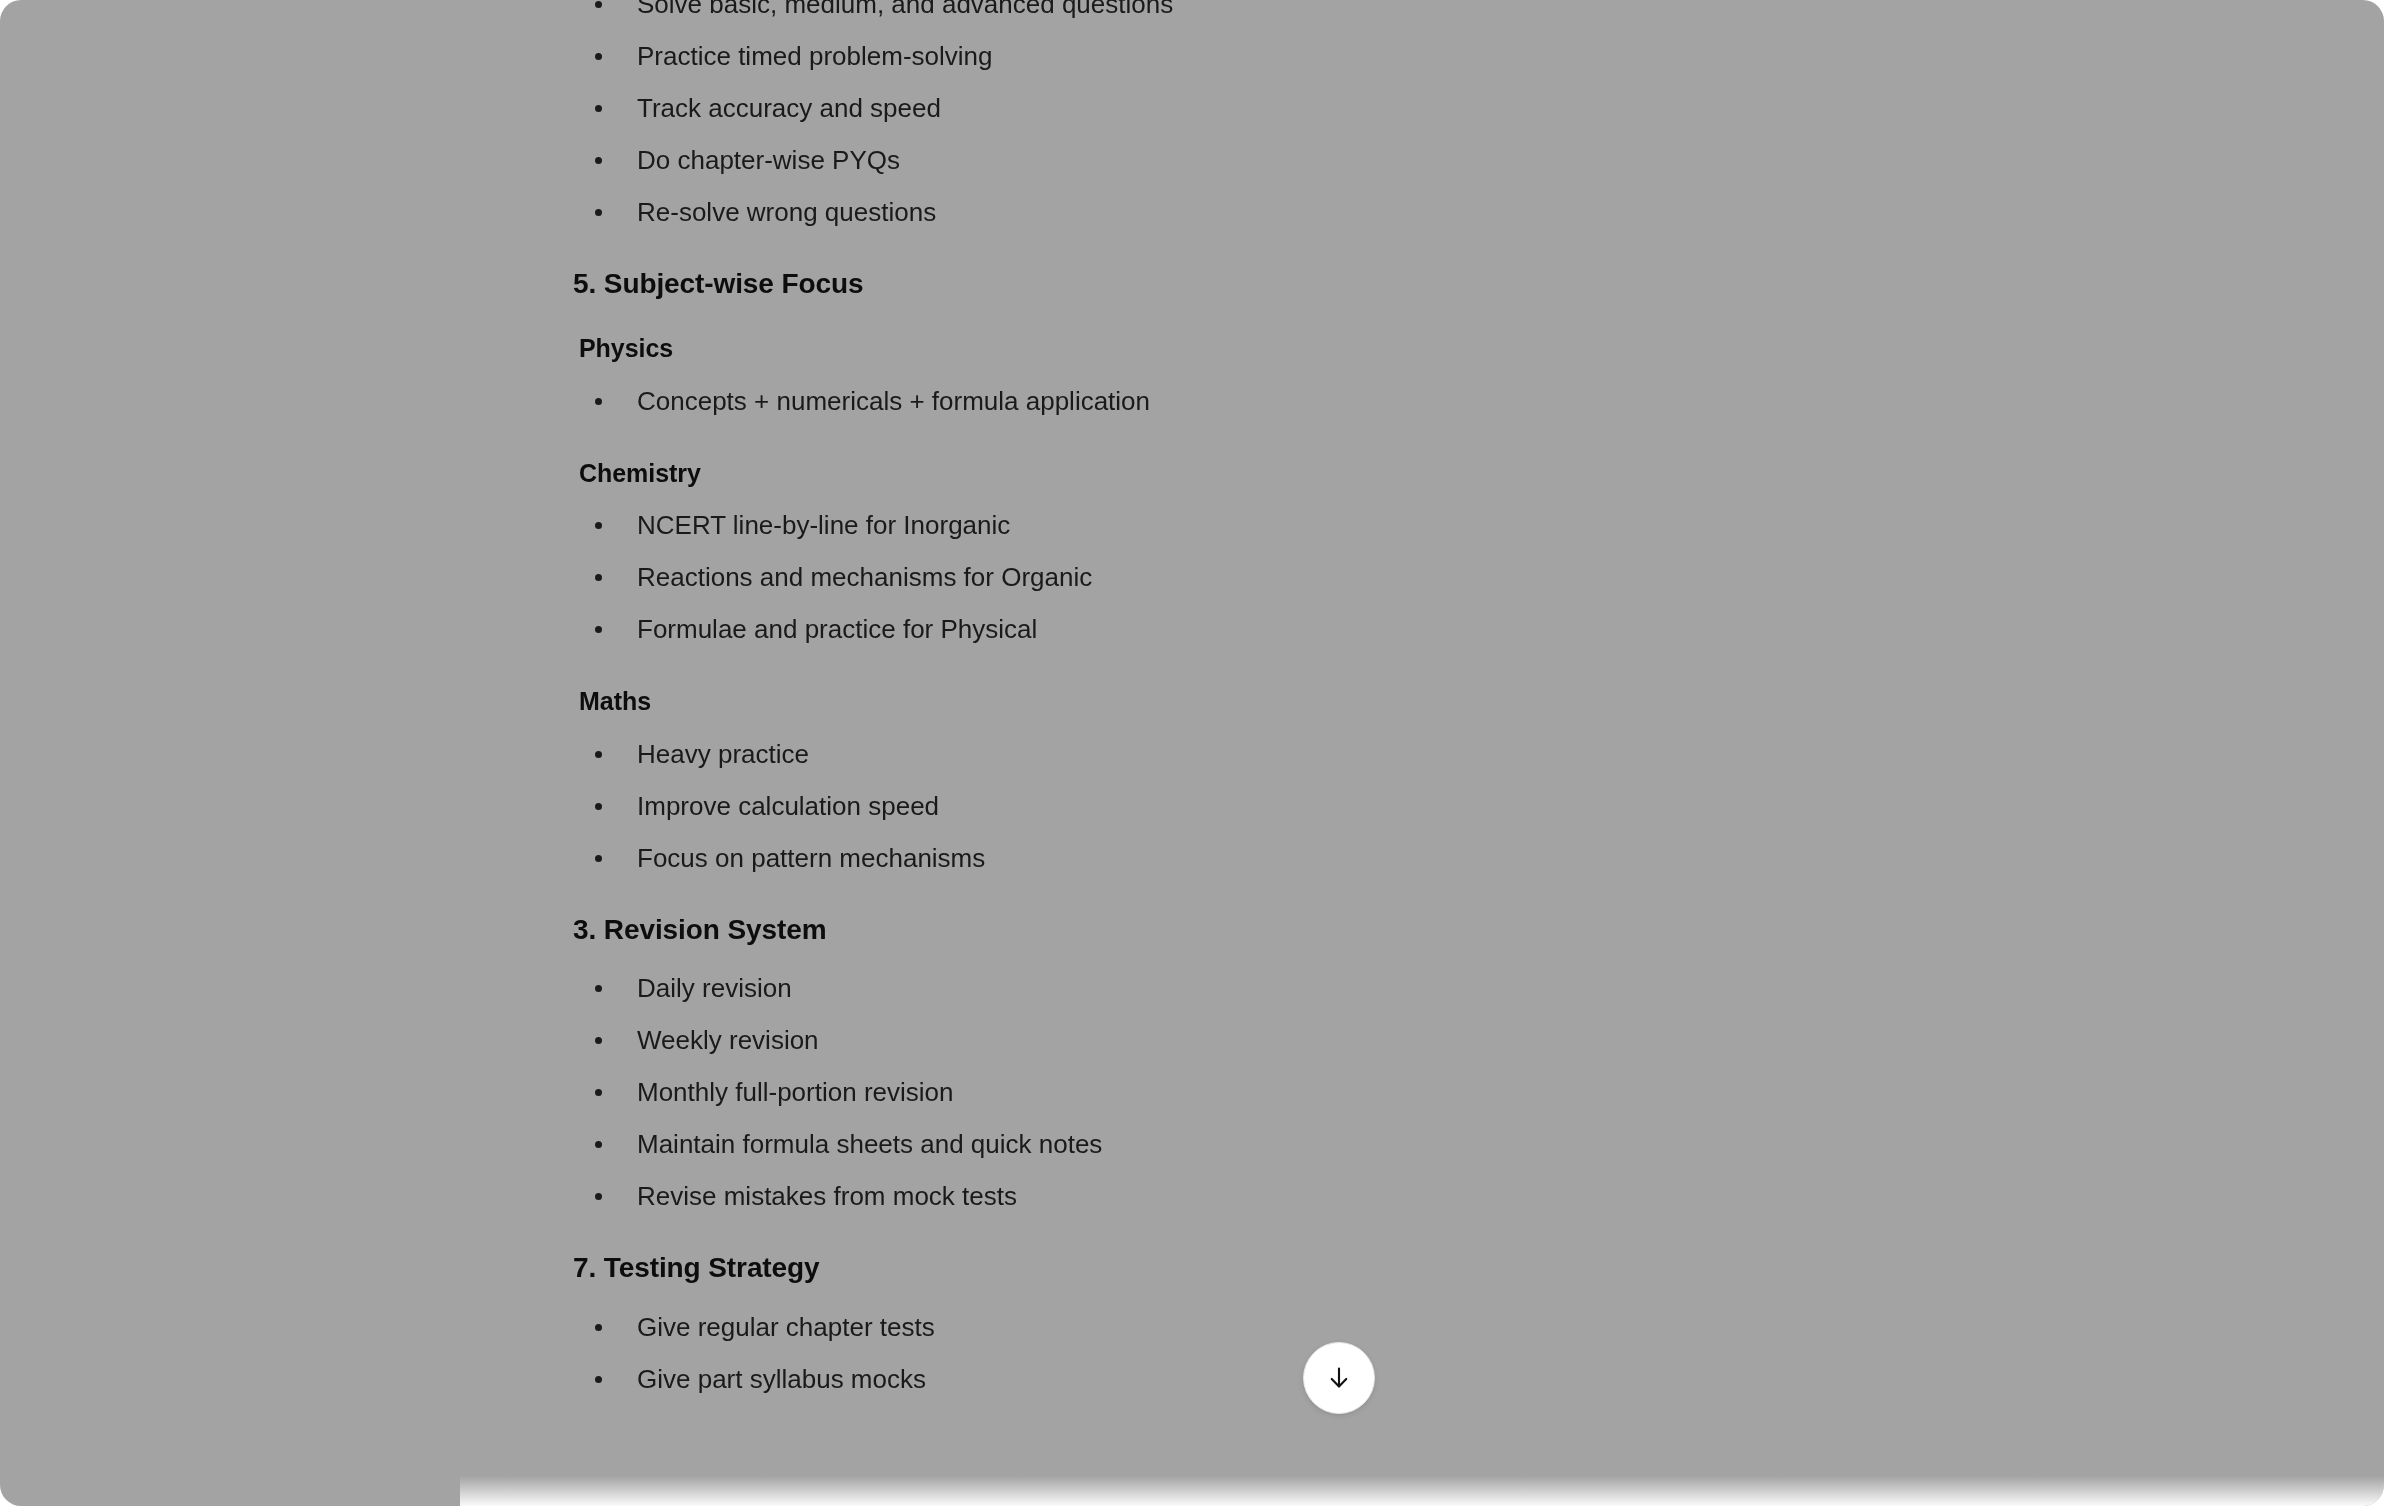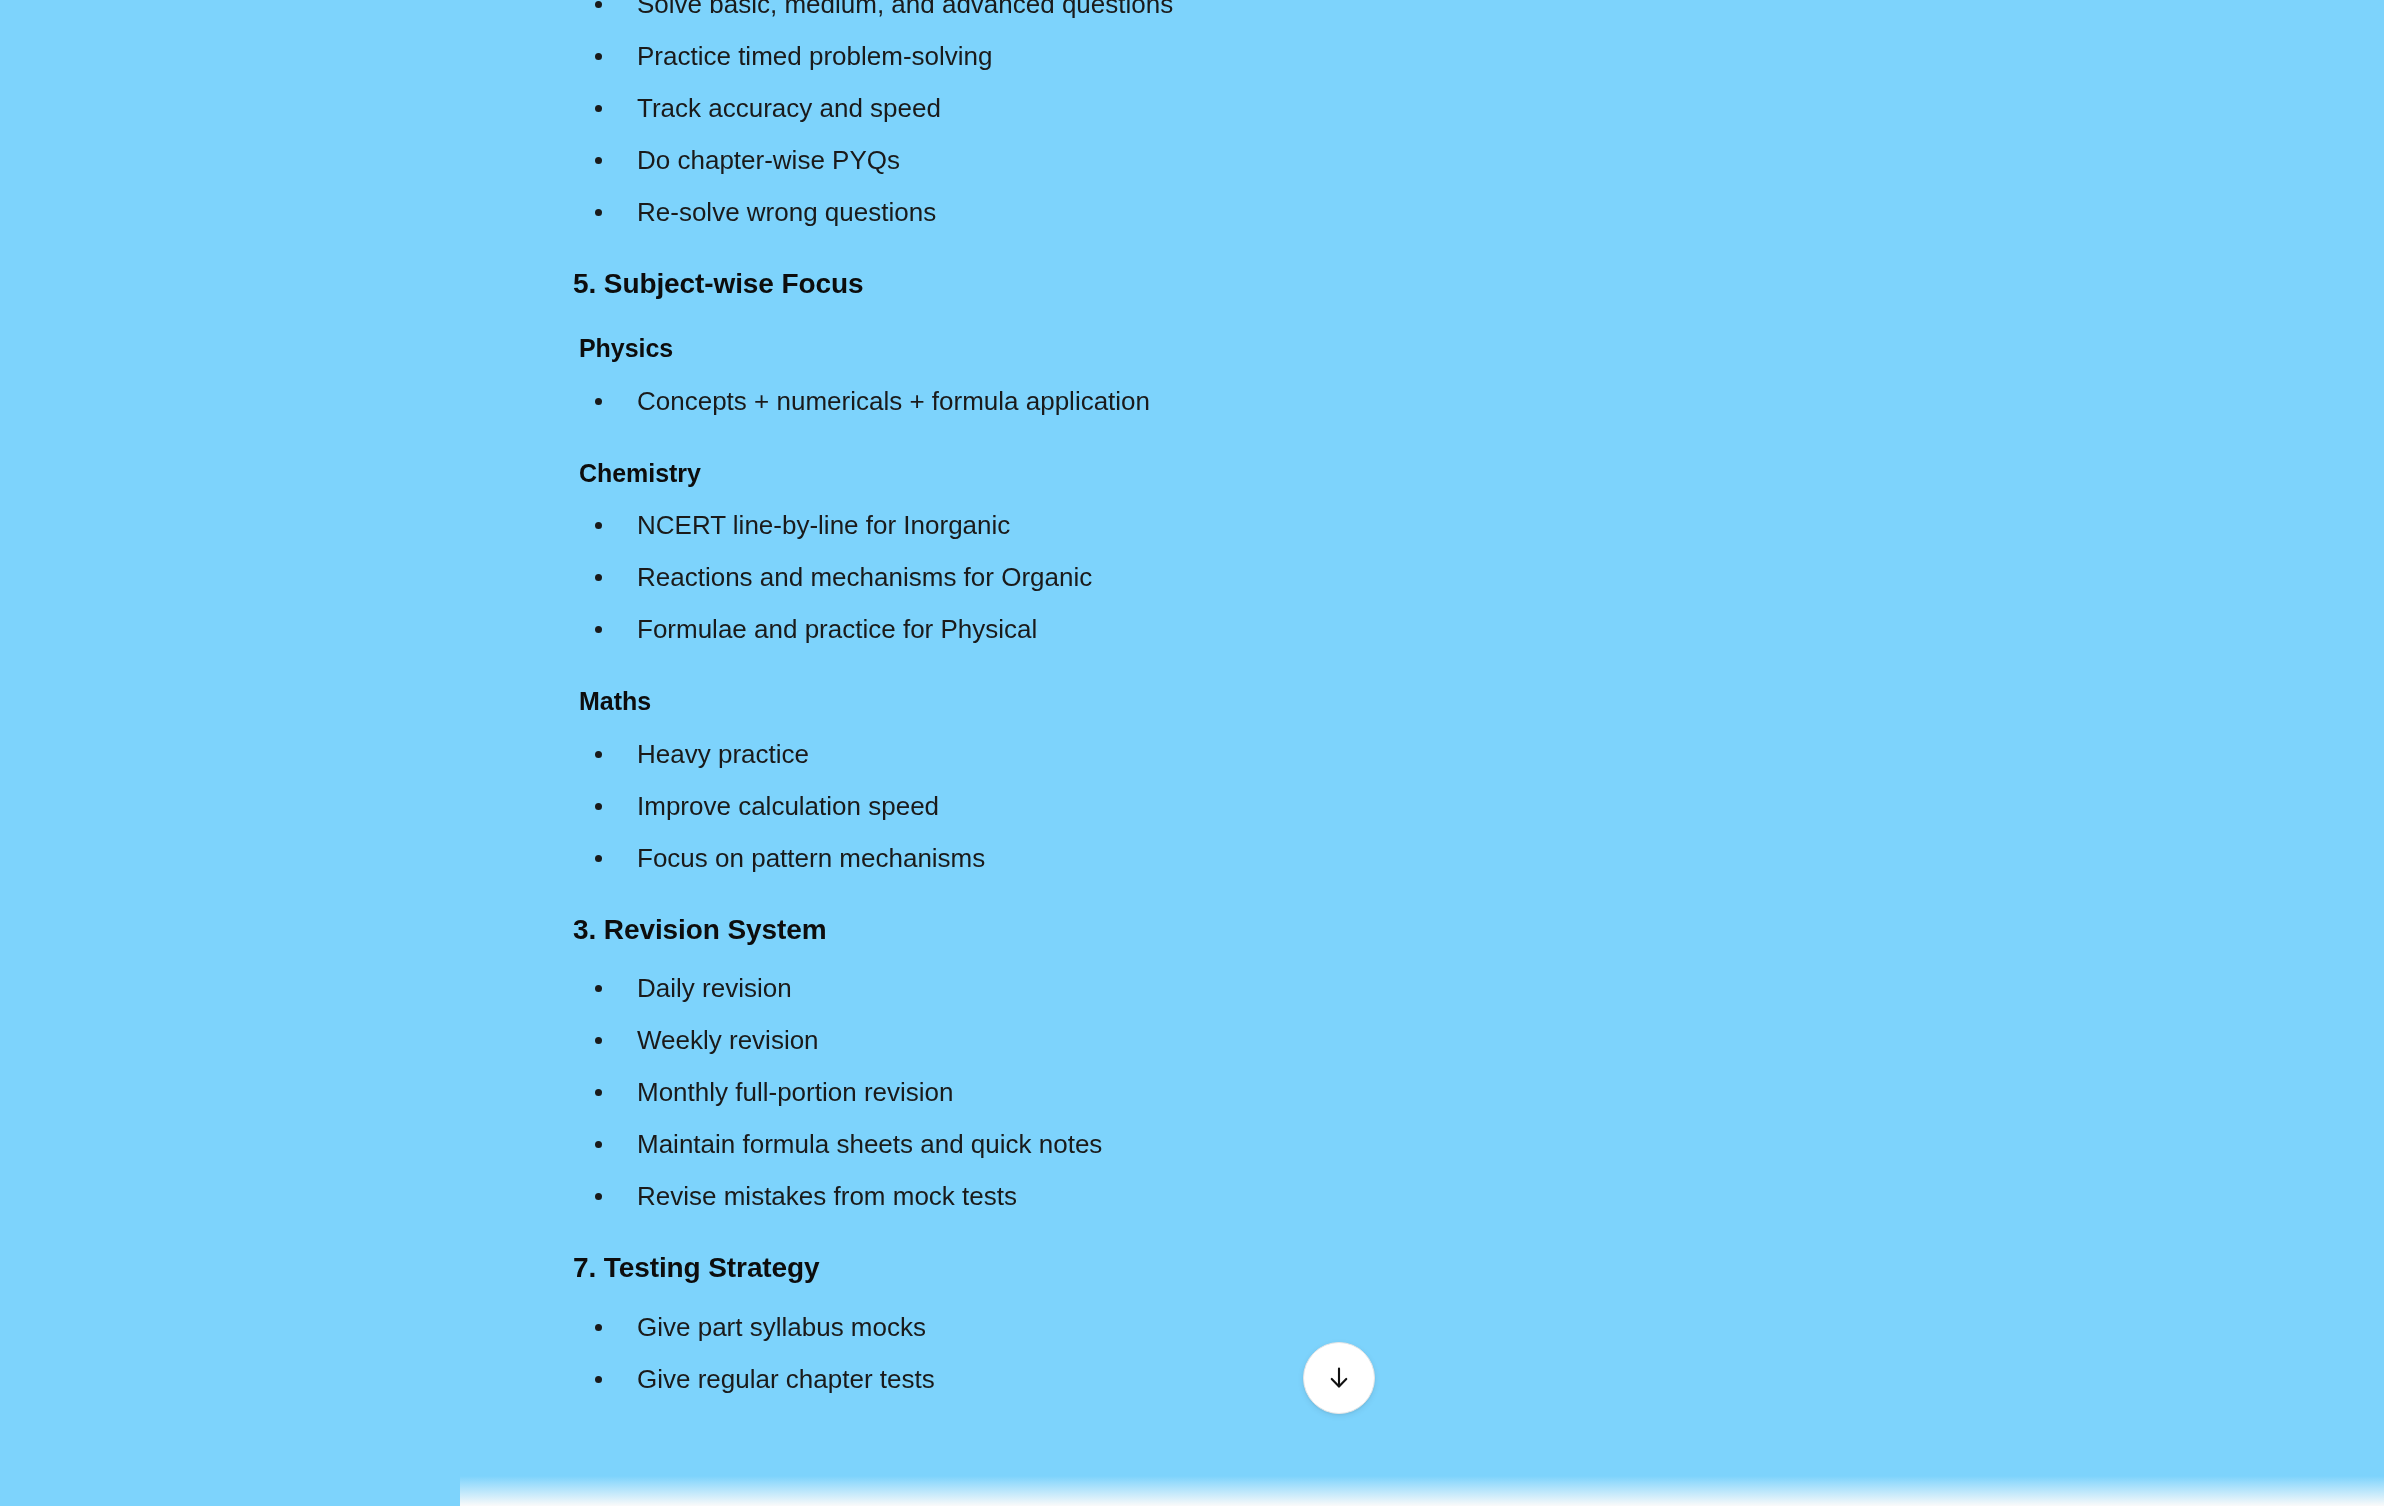--- a/index.html
+++ b/index.html
@@ -15,22 +15,23 @@
     font-family: "Liberation Sans", "DejaVu Sans", sans-serif;
     color: #1a1a1a;
     -webkit-font-smoothing: antialiased;
     position: relative;
   }
 
   
   .doc-viewport {
     position: absolute;
     inset: 0;
-    background: #7dd3fc;
+    background: #a3a3a3;
     overflow: hidden;
+    border-radius: 21px;
   }
 
   
   .bottom-fade {
     position: absolute;
     left: 460px;
     right: 0;
     bottom: 0;
     height: 30px;
     background: linear-gradient(to bottom, rgba(252,252,252,0) 0%, rgba(250,250,250,1) 100%);
@@ -147,22 +148,22 @@
       <h2 class="section-heading">3. Revision System</h2>
       <ul class="bullet-list">
         <li>Daily revision</li>
         <li>Weekly revision</li>
         <li>Monthly full-portion revision</li>
         <li>Maintain formula sheets and quick notes</li>
         <li>Revise mistakes from mock tests</li>
       </ul>
       <h2 class="section-heading">7. Testing Strategy</h2>
       <ul class="bullet-list">
+        <li>Give regular chapter tests</li>
         <li>Give part syllabus mocks</li>
-        <li>Give regular chapter tests</li>
       </ul>
     </article>
 
   <div class="bottom-fade"></div>
 
   <button class="scroll-down-button" aria-label="Scroll to bottom">
     <span>
       <svg width="30" height="30" viewBox="0 0 24 24" fill="none" stroke="#111111" stroke-width="1.7" stroke-linecap="round" stroke-linejoin="round">
         <line x1="12" y1="4.5" x2="12" y2="18.5"></line>
         <polyline points="6.2,12.8 12,18.8 17.8,12.8"></polyline>

